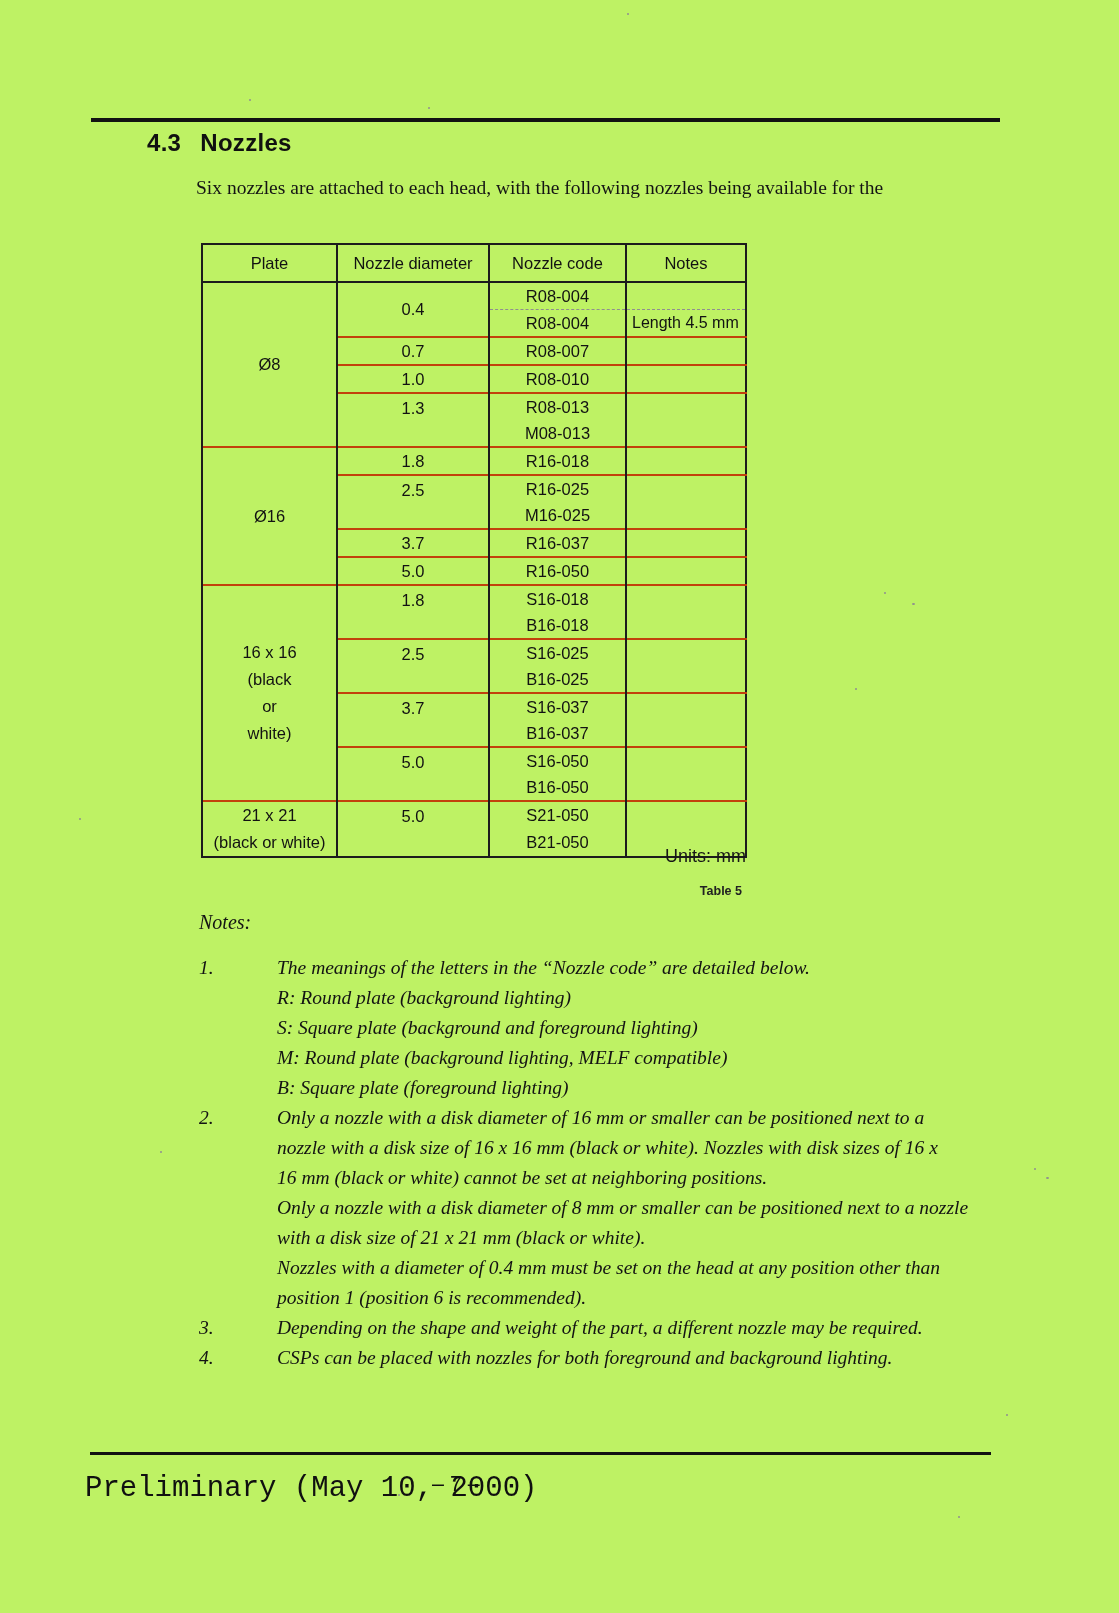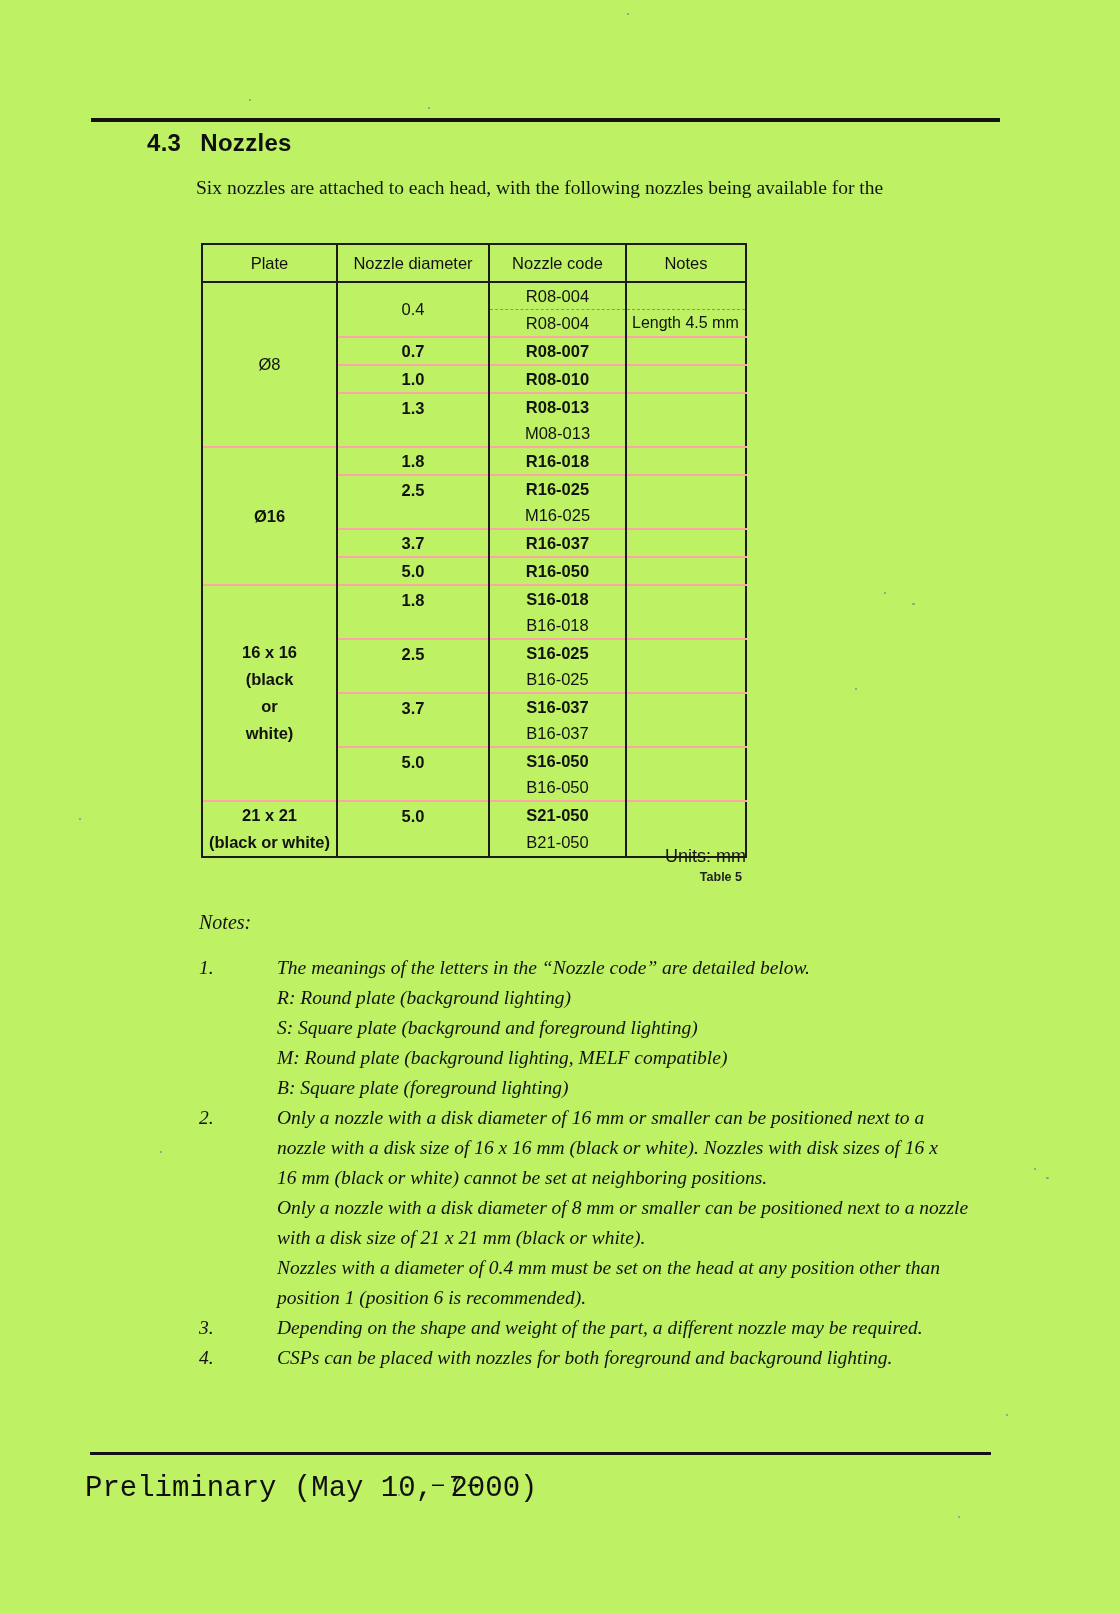--- a/index.html
+++ b/index.html
@@ -36,30 +36,30 @@
   .nozzle-table col.c-code  { width:137px; }
   .nozzle-table col.c-note  { width:120px; }
   .nozzle-table th {
     border:2px solid #1c1c1c; font-weight:normal;
     height:36px; text-align:center; padding:0; font-size:16.5px;
   }
   .nozzle-table td {
     border-left:2px solid #1c1c1c;
     height:26px; text-align:center; padding:0; vertical-align:middle;
   }
-  .nozzle-table td.bt  { border-top:2px solid #fca5a5;font-weight:bold; }
+  .nozzle-table td.bt  { border-top:2px solid #c2410c; }
   .nozzle-table td.btd { border-top:1.5px dashed #8f8f8f; }
   .nozzle-table td.vtop { vertical-align:top; padding-top:5px; }
   .nozzle-table td.note-len { text-align:left; padding-left:5px; font-size:16px; white-space:nowrap; }
   .nozzle-table td.plate-cell div { line-height:27px; }
 
   
   .units-block { position:absolute; left:201px; top:846px; width:545px; text-align:right; color:#161616; }
   .units-line  { font-size:18px; }
-  .table-cap   { font-size:12.5px; margin-top:3px; padding-right:4px; font-weight:bold; color:#222; }
+  .table-cap   { font-size:12.5px; margin-top:17px; padding-right:4px; font-weight:bold; color:#222; }
 
   
   .notes-label {
     position:absolute; left:199px; top:911px;
     font-family:"Liberation Serif", serif; font-style:italic; font-size:20px; color:#131313;
   }
   .notes-list {
     position:absolute; left:199px; top:953px; width:890px;
     font-family:"Liberation Serif", serif; font-style:italic;
     font-size:19.5px; line-height:30px; color:#131313;

